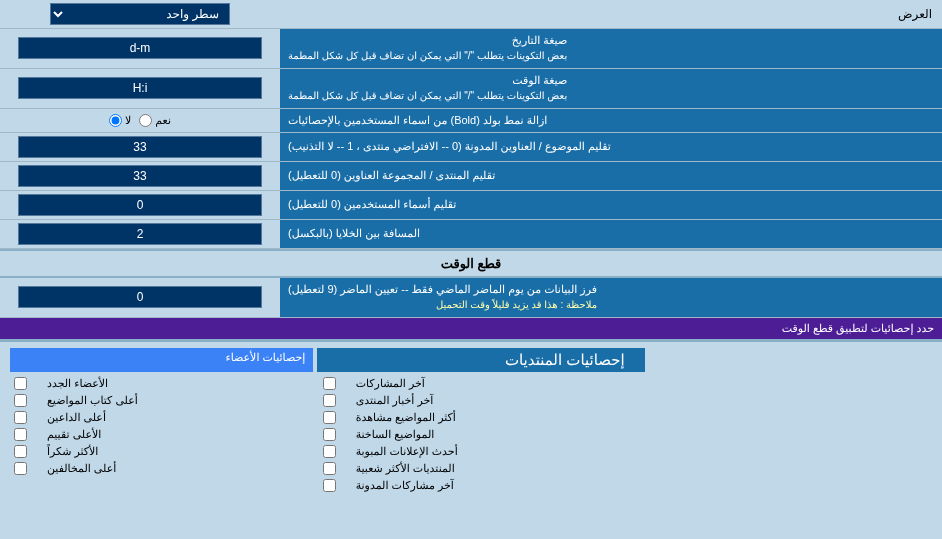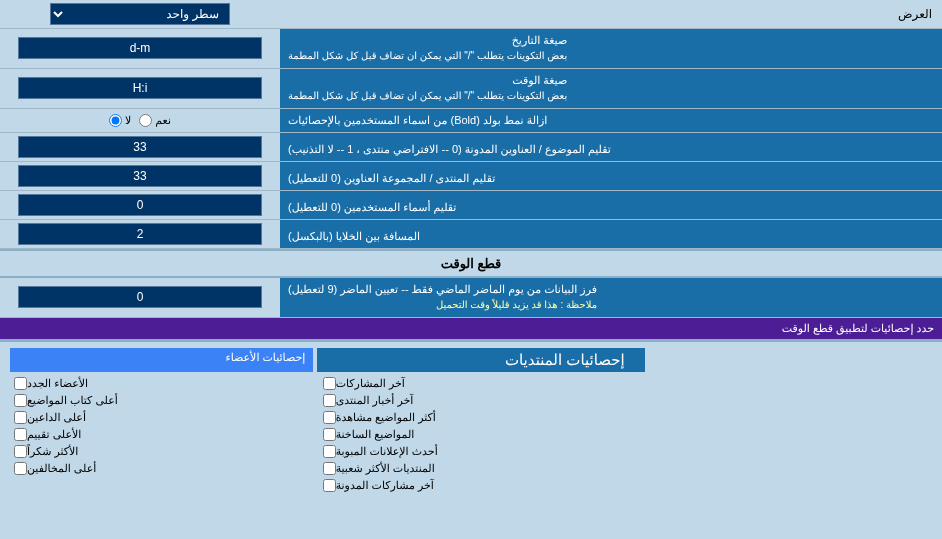--- a/index.html
+++ b/index.html
@@ -18,21 +18,21 @@
       display: flex;
       width: 100%;
       border-bottom: 1px solid #a0b8c8;
     }
     .label-cell {
       background: #1a6ea8;
       color: #fff;
       padding: 4px 8px;
       text-align: right;
       display: flex;
-      align-items: flex-end;
+      align-items: center;
       justify-content: flex-end;
       flex: 1;
       font-size: 11px;
       line-height: 1.4;
     }
     .input-cell {
       background: #c0d8e8;
       padding: 3px 6px;
       display: flex;
       align-items: center;
@@ -118,21 +118,21 @@
     .checkbox-column {
       flex: 1;
       display: flex;
       flex-direction: column;
       gap: 2px;
     }
     .checkbox-item {
       display: flex;
       align-items: center;
       justify-content: flex-end;
-      gap: 0;
+      gap: 20px;
       font-size: 11px;
       color: #000;
       direction: rtl;
       padding: 1px 4px;
     }
     .checkbox-item input[type="checkbox"] {
       margin: 0;
     }
     .apply-limit-row {
       display: flex;

